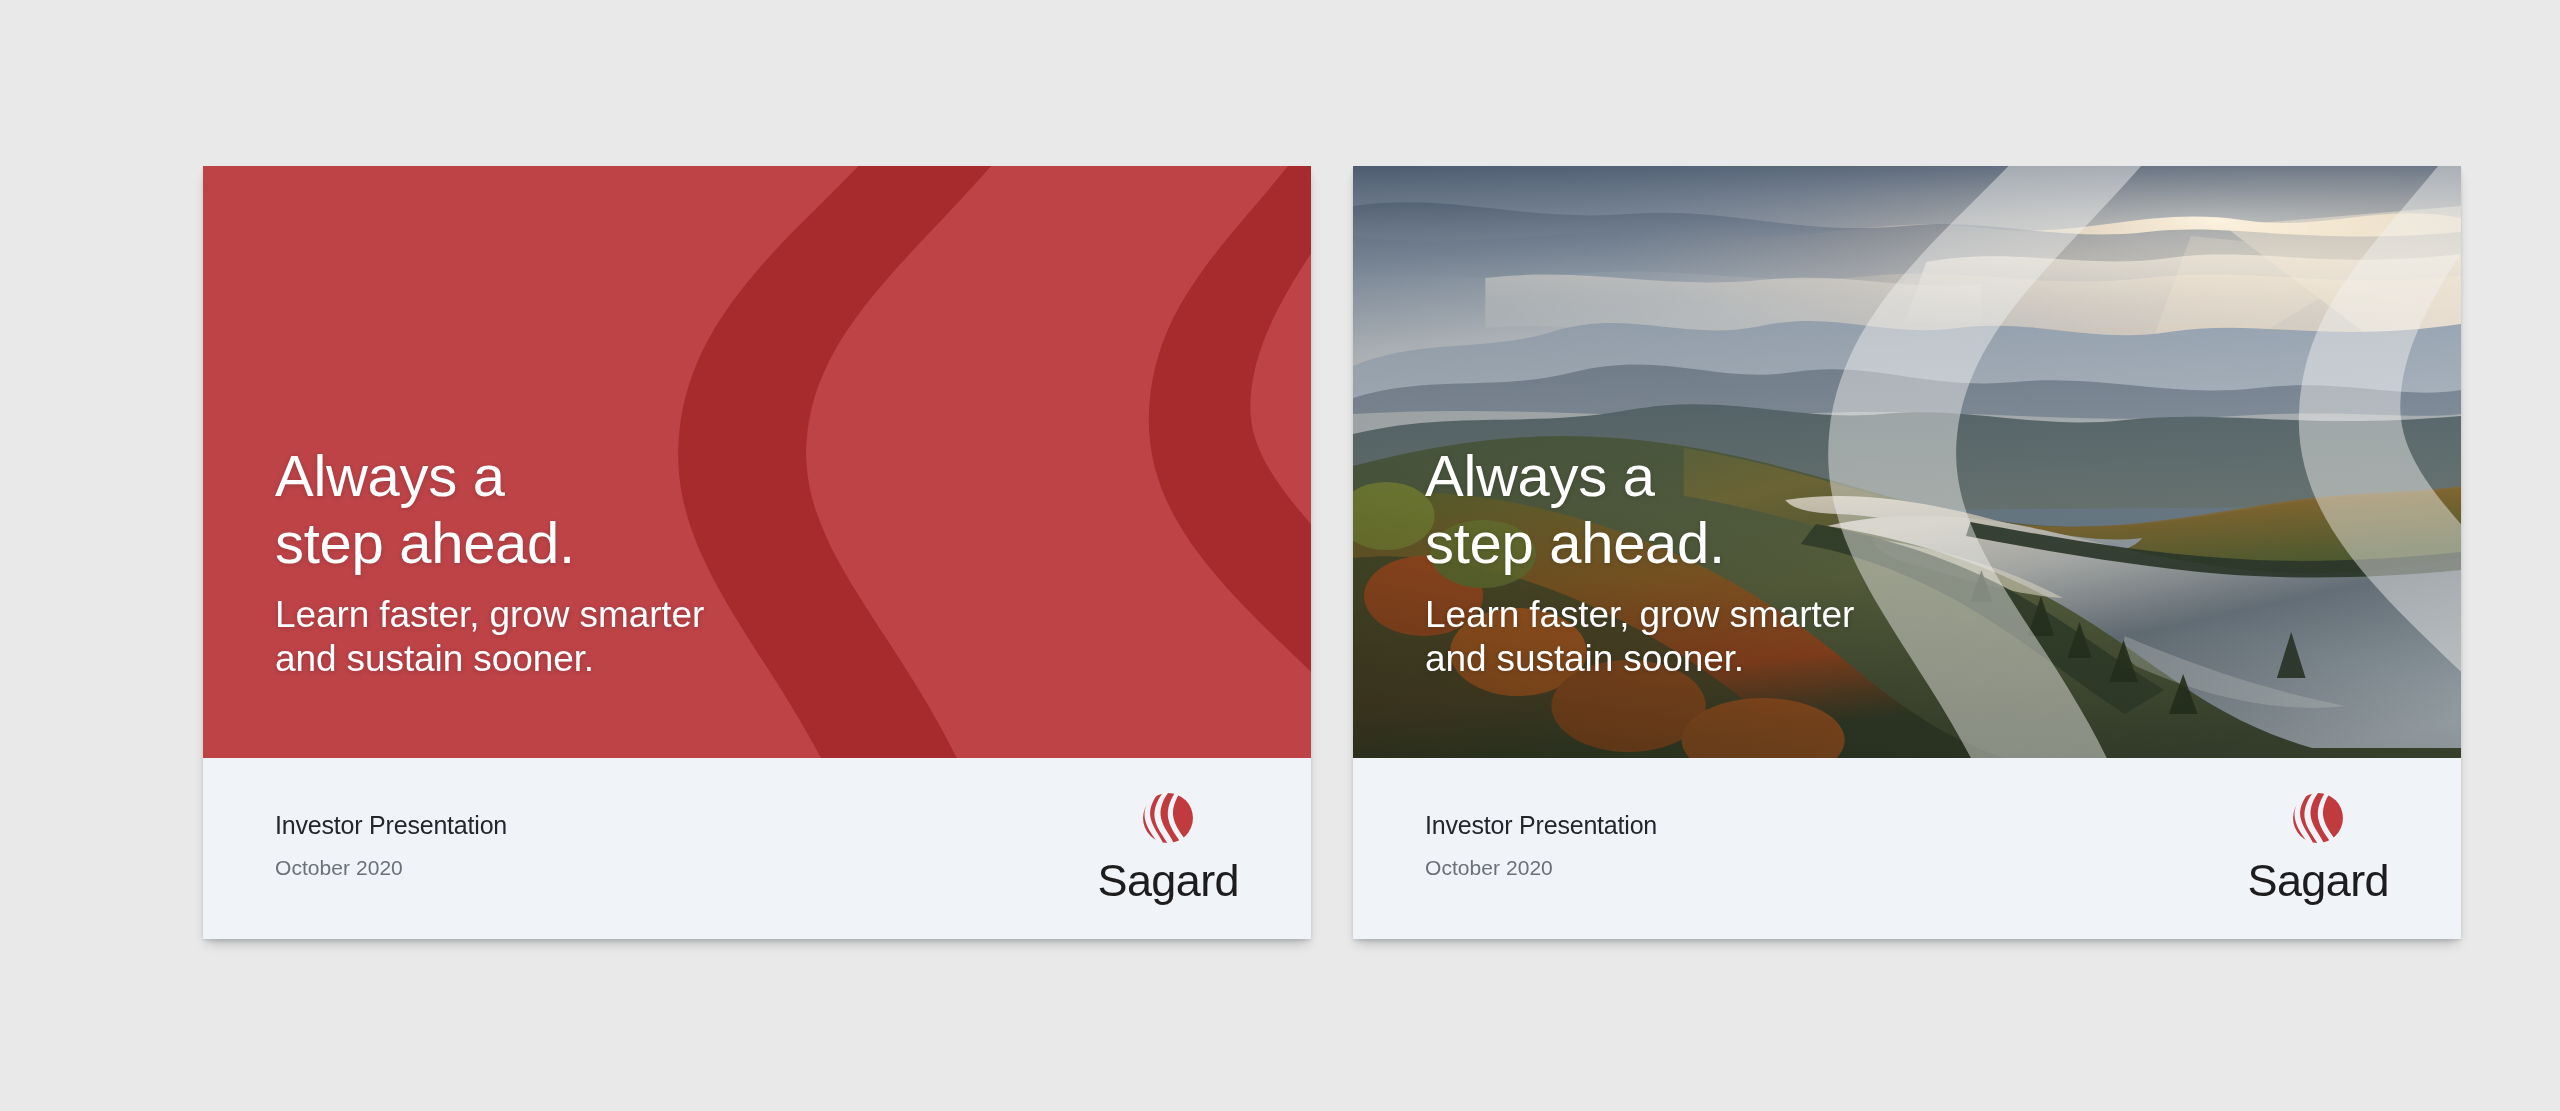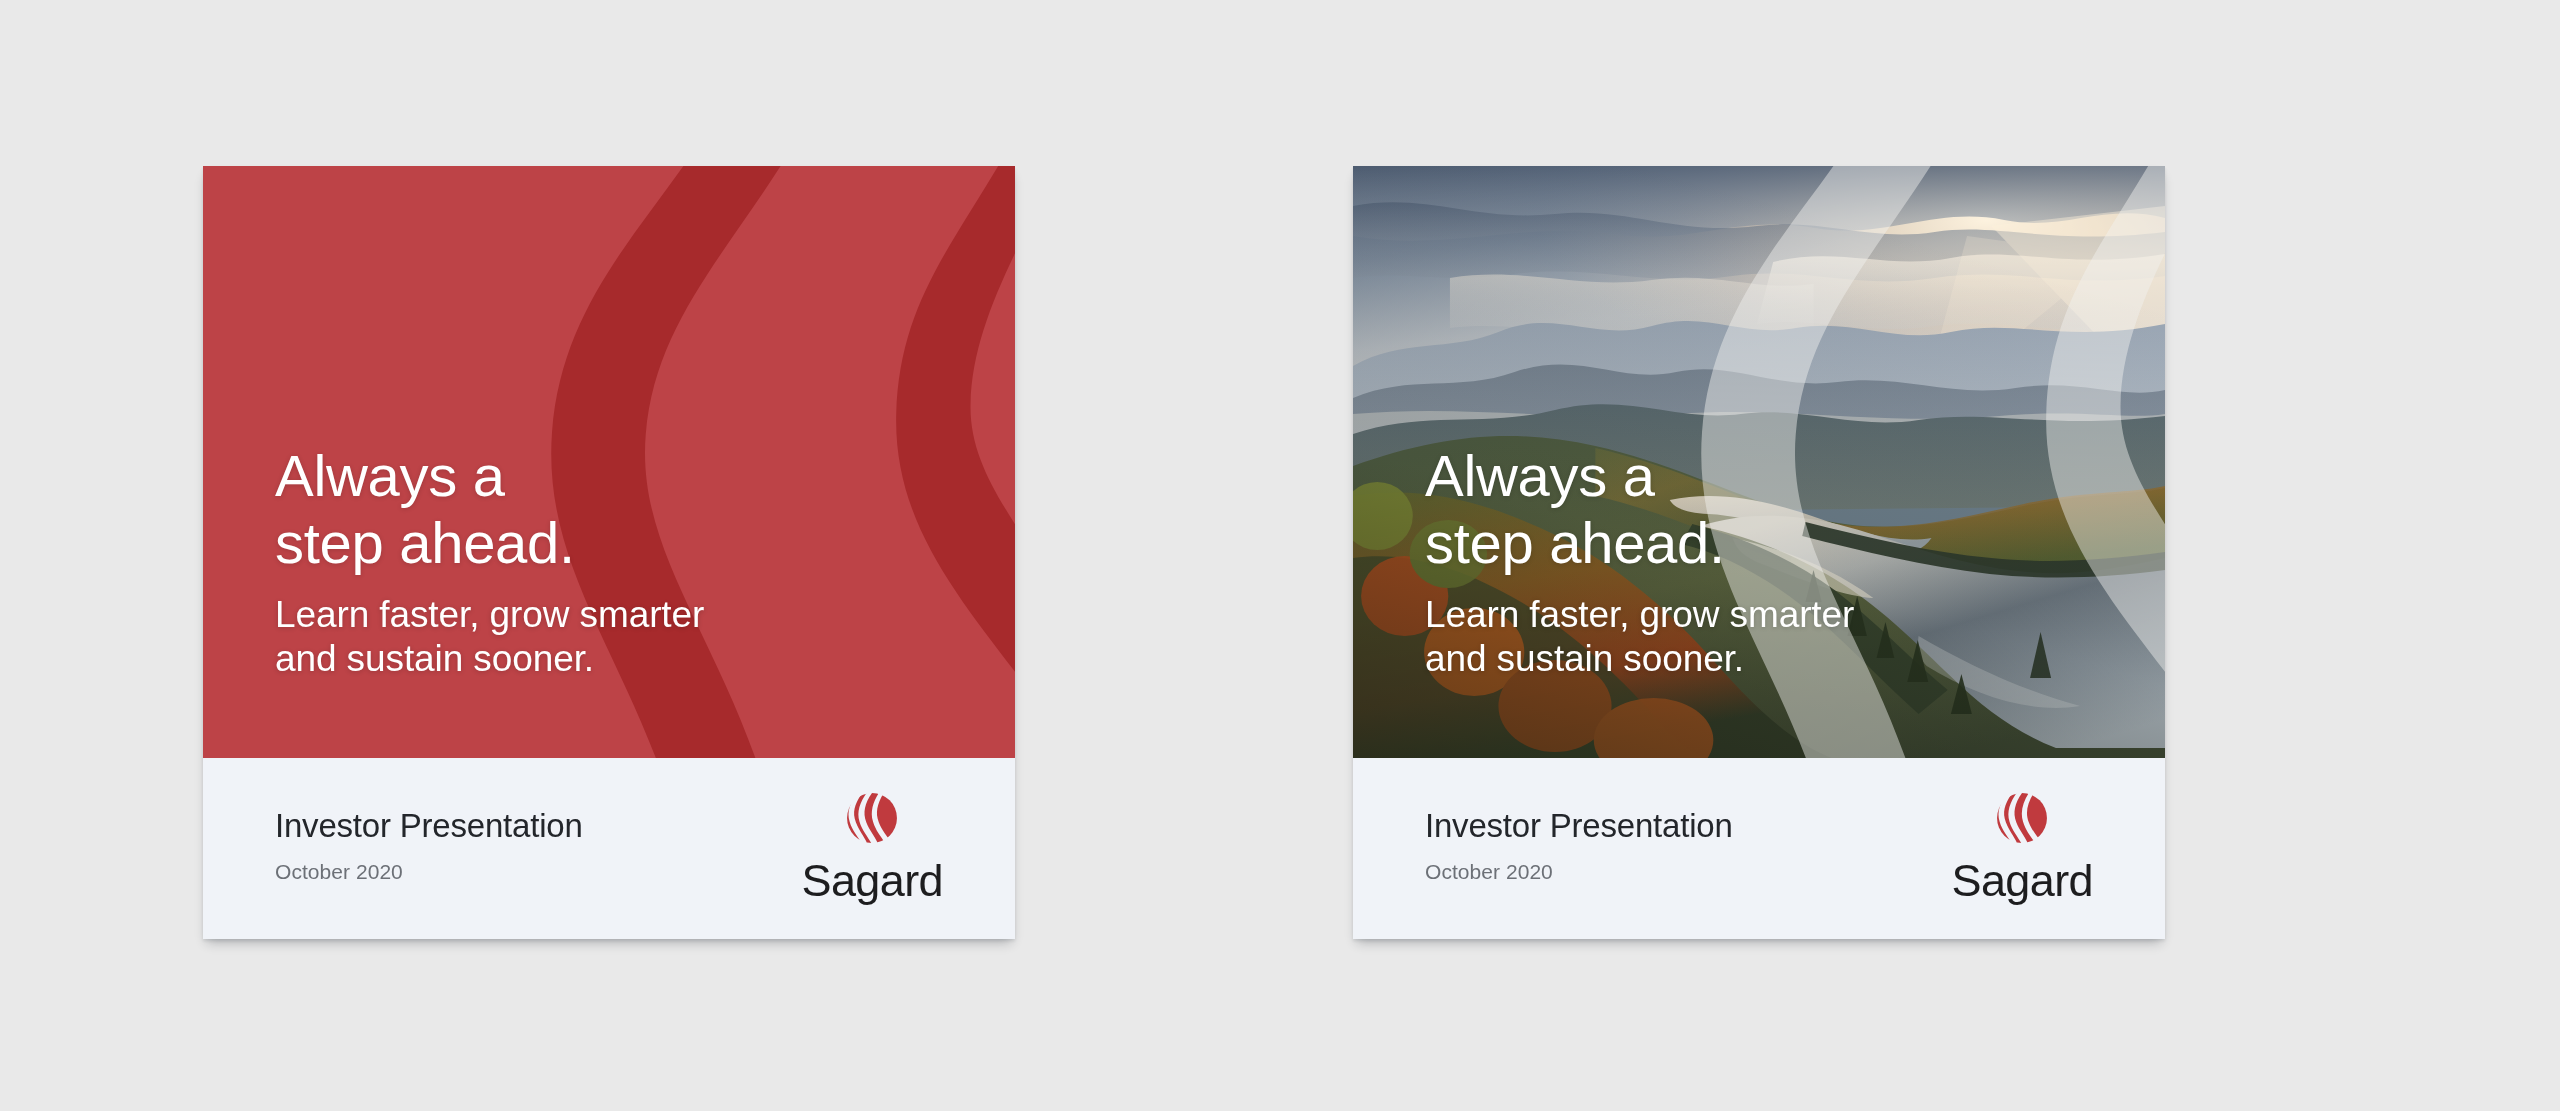--- a/index.html
+++ b/index.html
@@ -20,21 +20,21 @@
     position: absolute;
     inset: 0;
     display: flex;
     align-items: flex-start;
   }
 
   
   .card {
     position: absolute;
     top: 166px;
-    width: 812px;
+    width: 1108px;
     height: 773px;
     background: #ffffff;
     box-shadow: 0 7px 11px -4px rgba(30,35,45,0.30),
                 0 2px 3px rgba(30,35,45,0.10);
   }
   .card.left  { left: 203px; }
   .card.right { left: 1353px; }
 
   
   .hero {
@@ -98,21 +98,21 @@
     height: 181px;
     background: #f0f3f8;
     display: flex;
     align-items: center;
     justify-content: space-between;
     padding: 0 72px 0 72px;
   }
   .footer-left { padding-bottom: 6px; }
   .footer-title {
     color: #23262b;
-    font-size: 33px;
+    font-size: 25px;
     font-weight: 400;
     letter-spacing: -0.2px;
     line-height: 1.15;
   }
   .footer-date {
     margin-top: 16px;
     color: #6c7077;
     font-size: 21px;
     font-weight: 400;
     letter-spacing: 0.05px;

